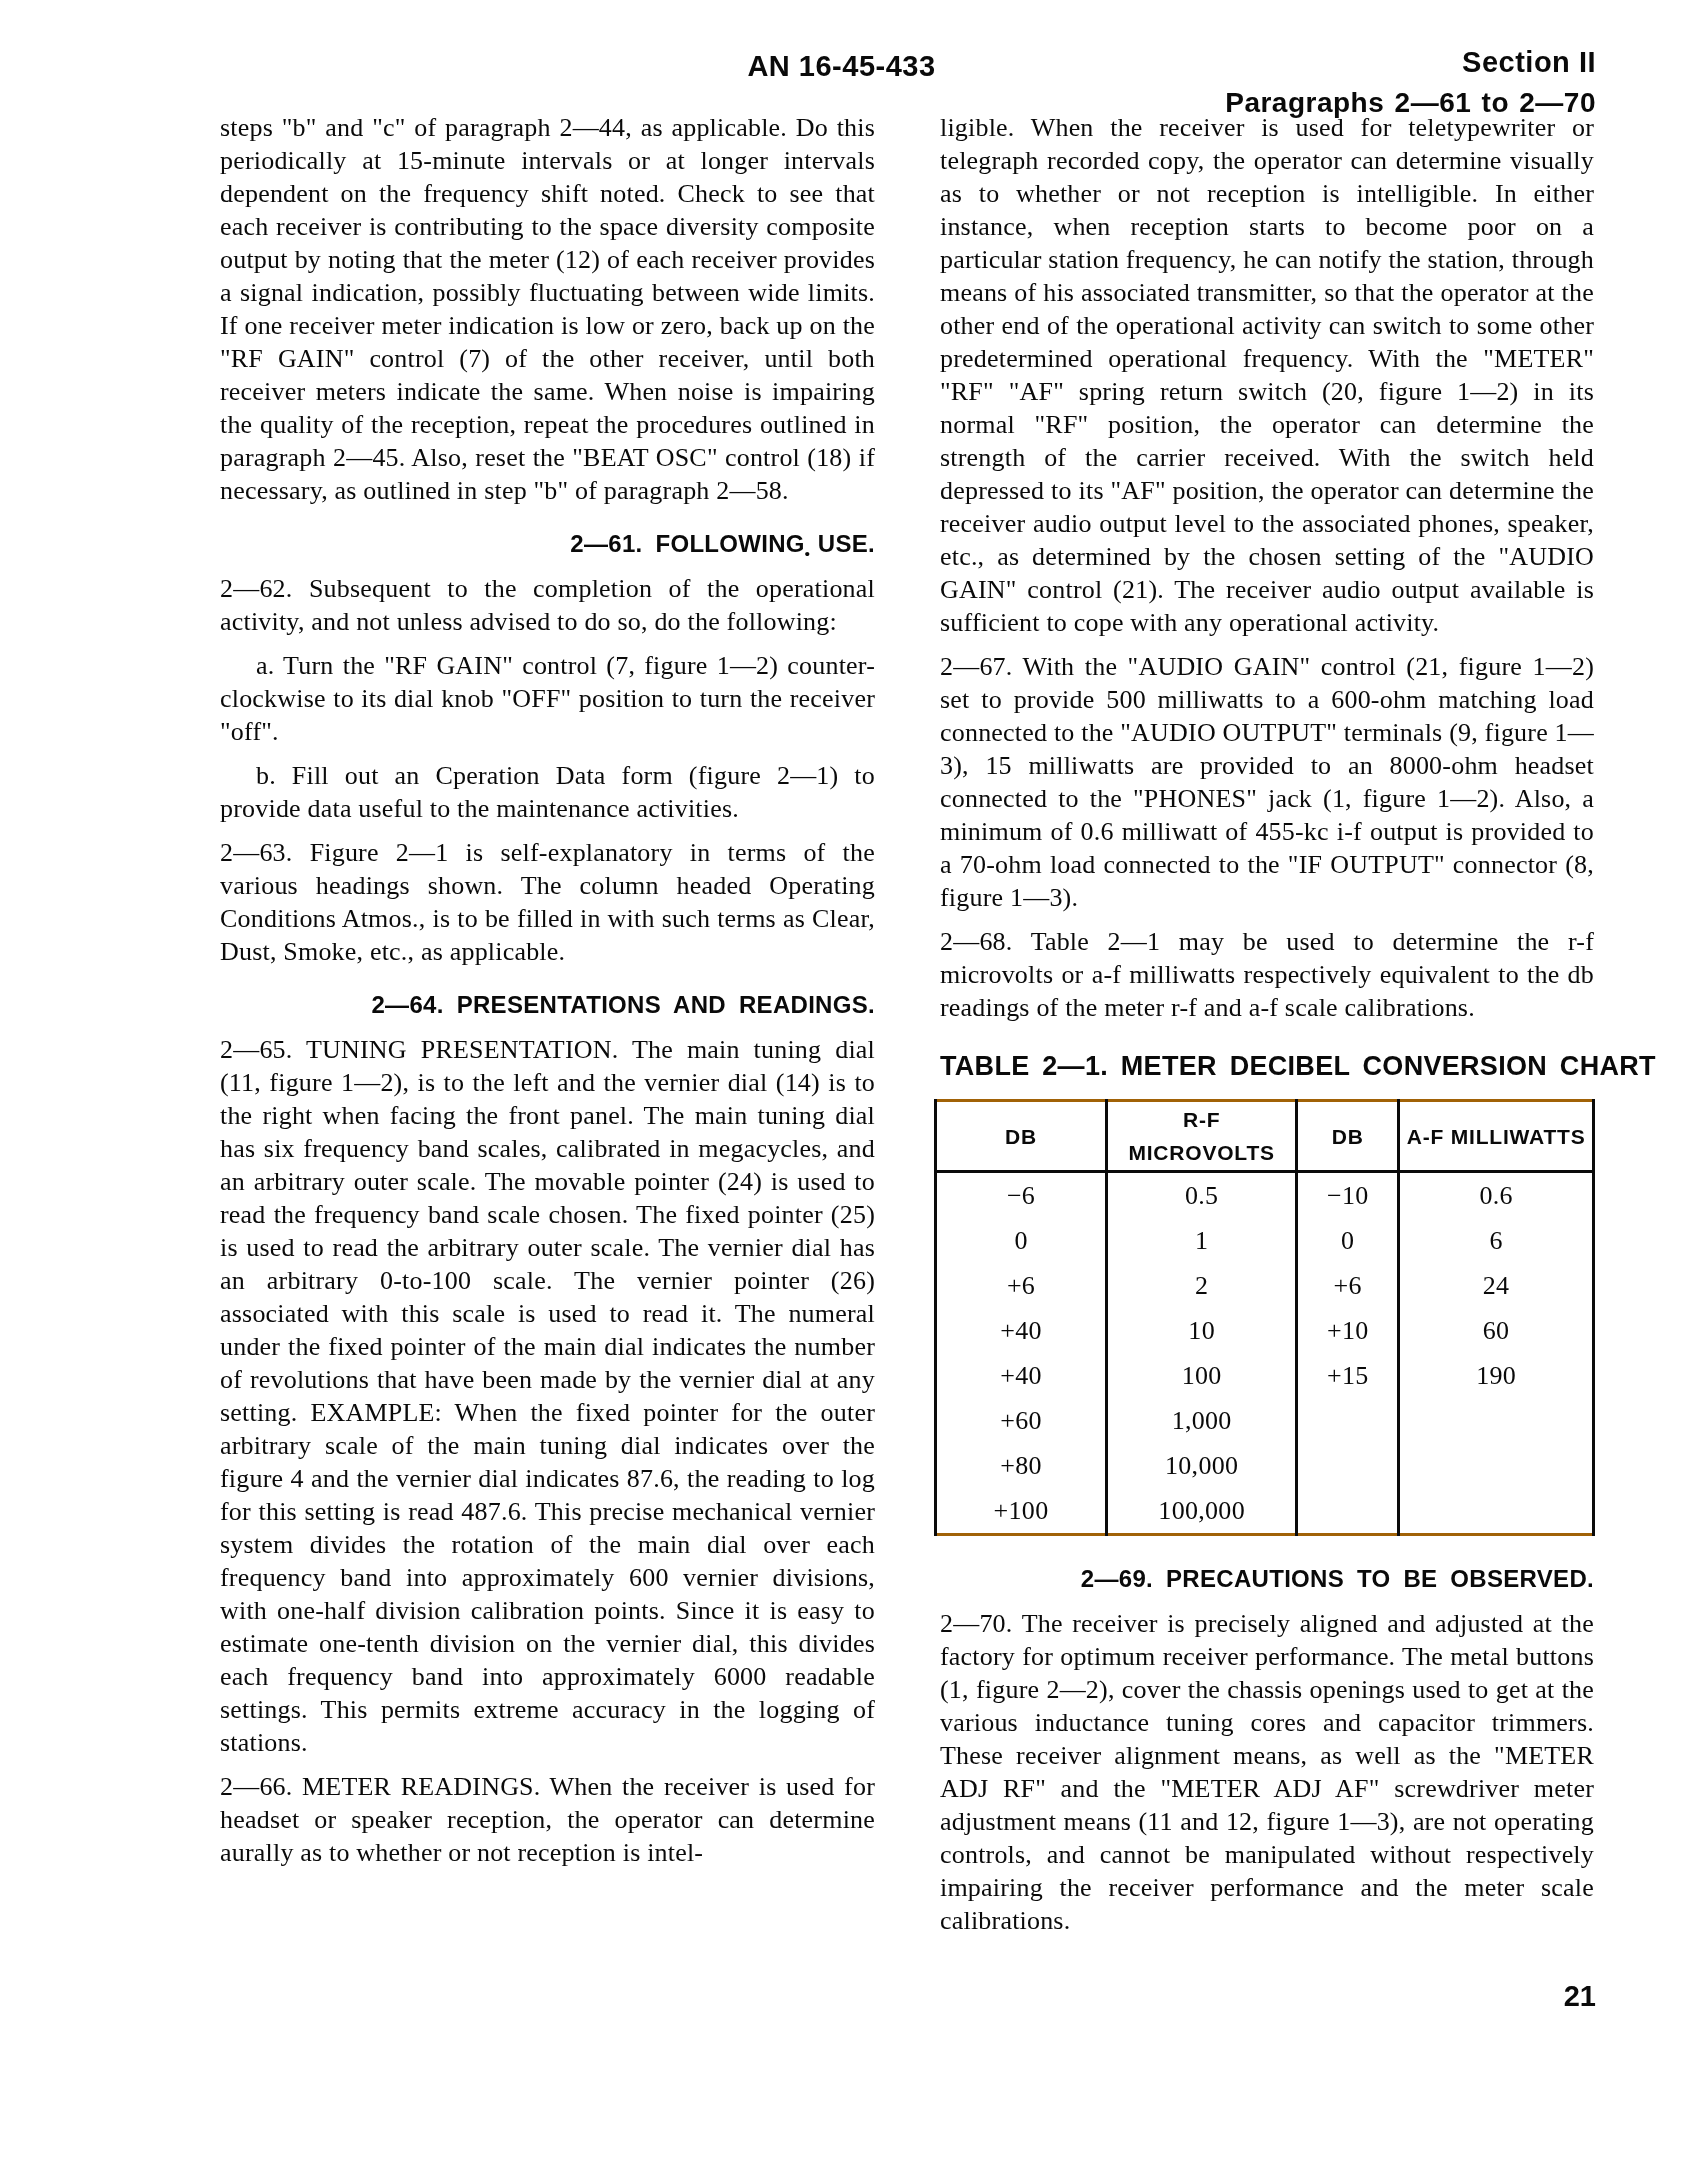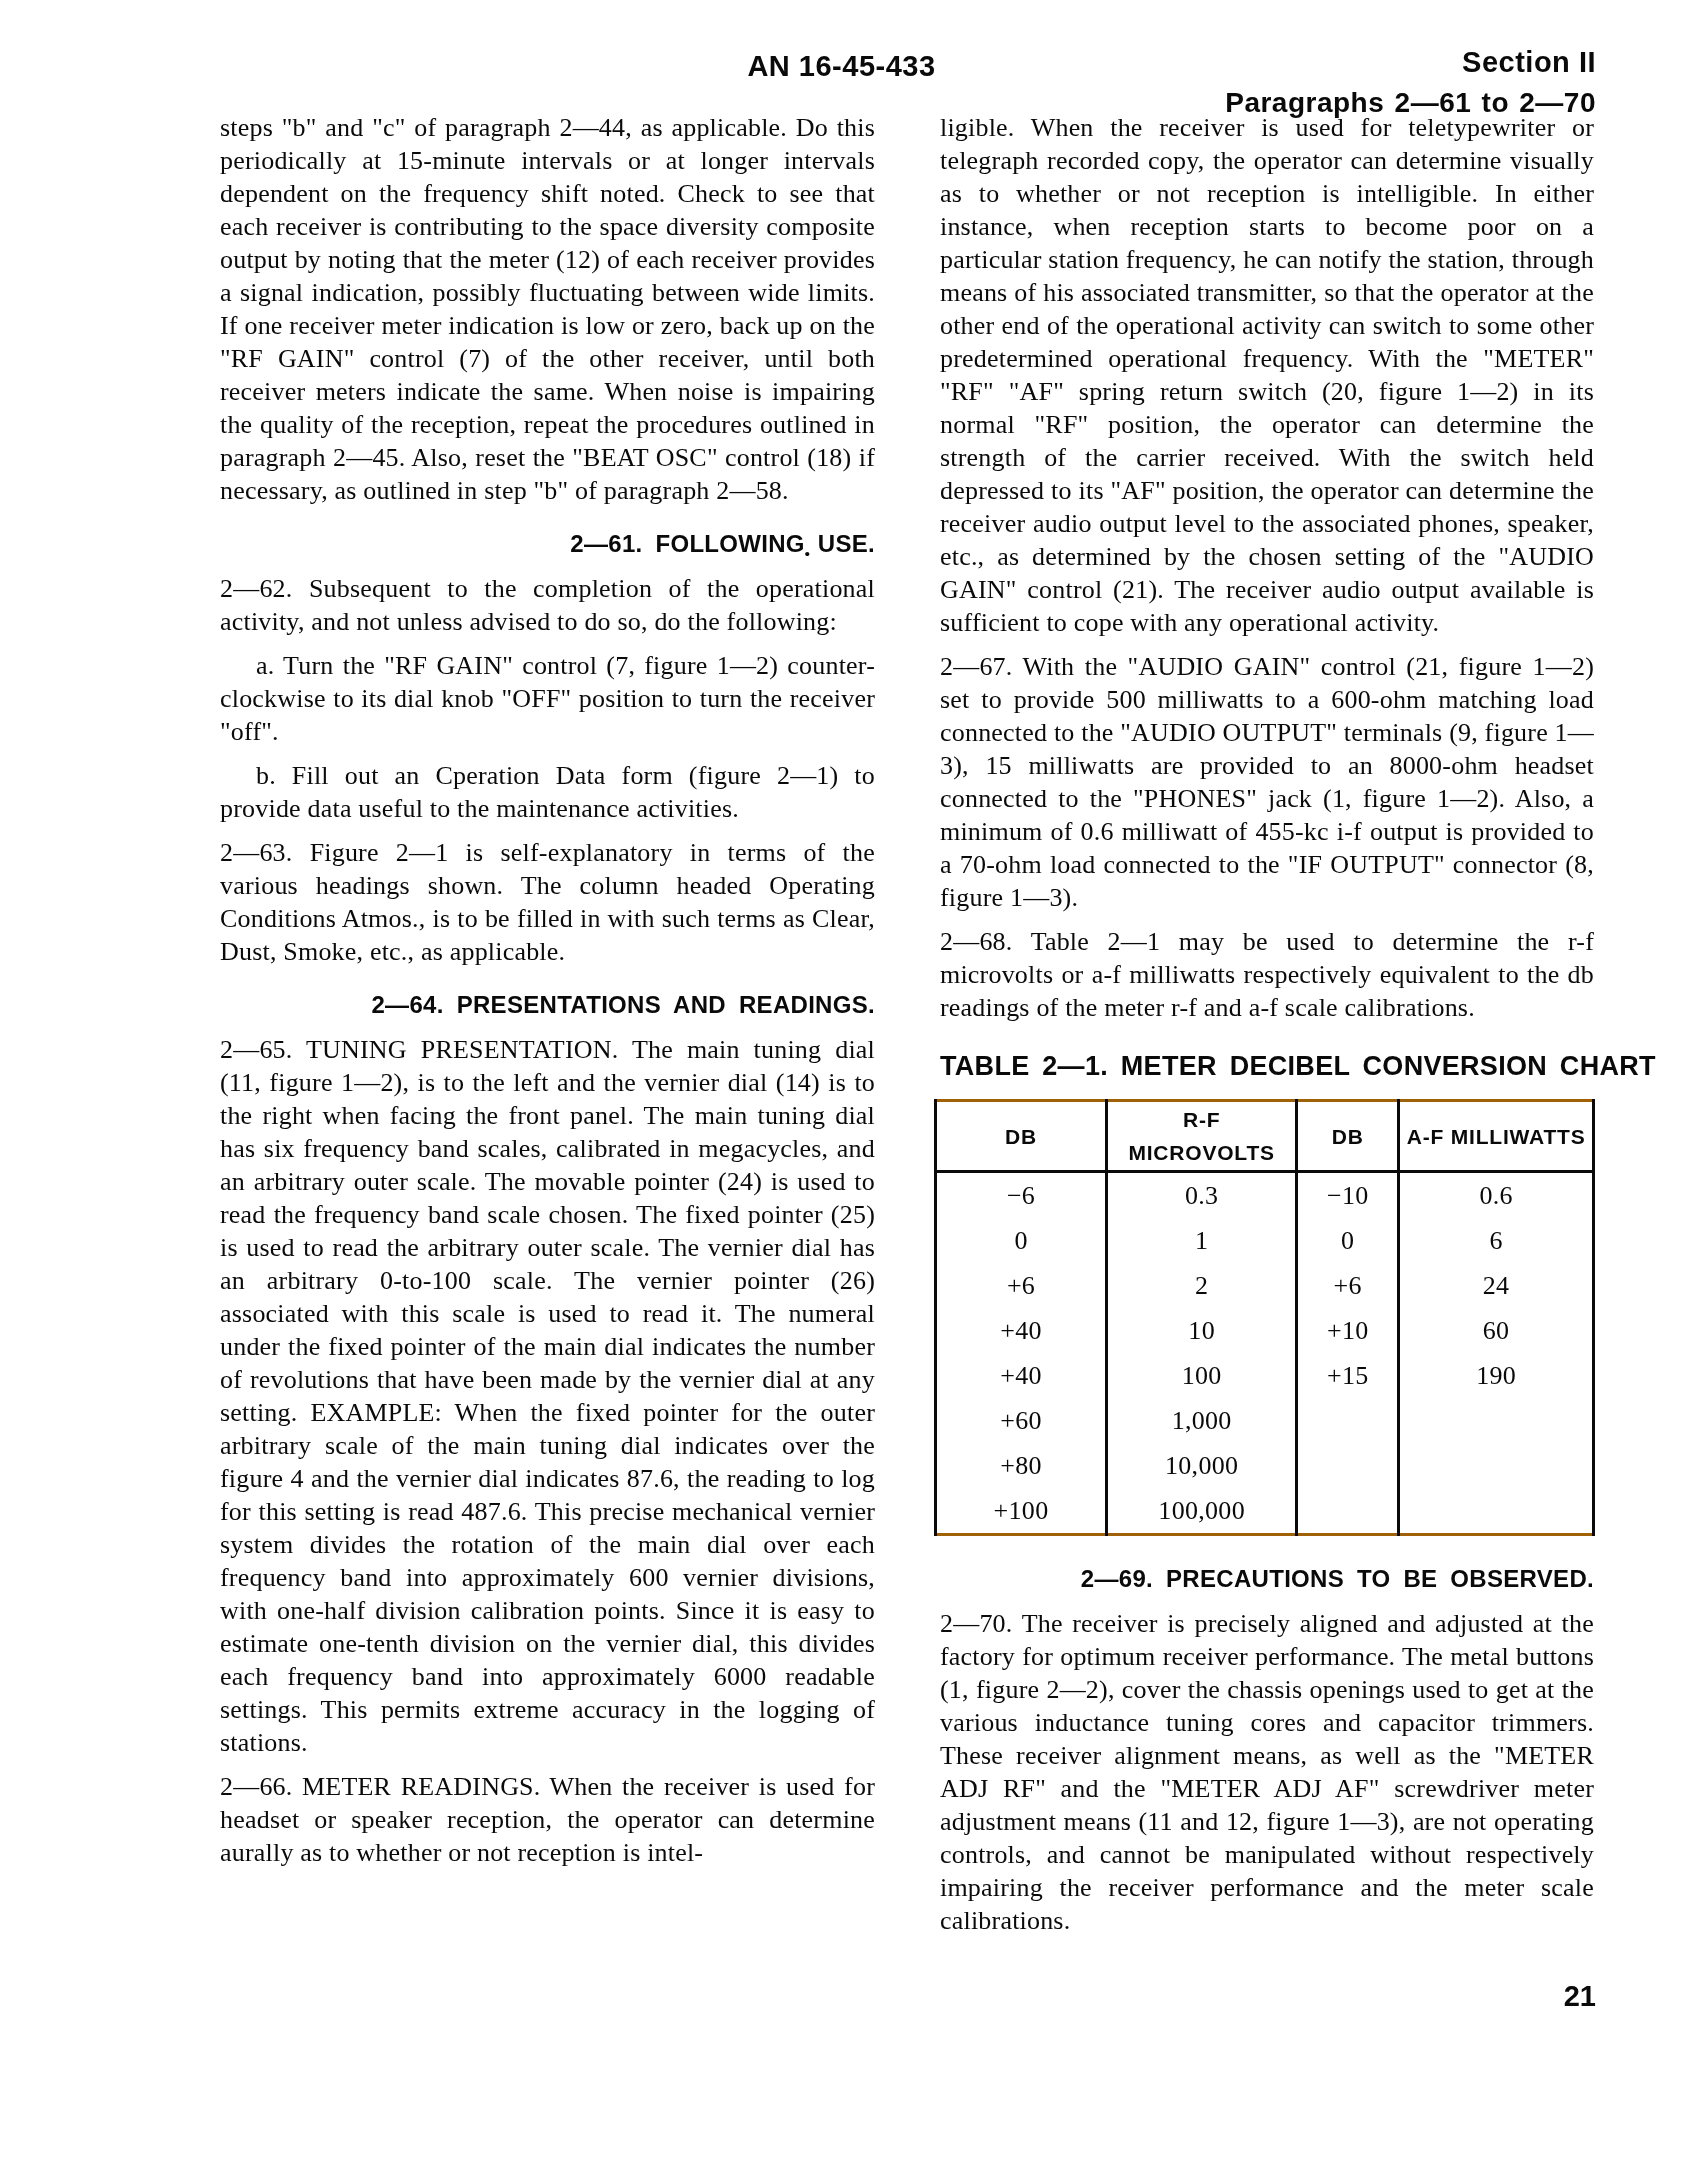--- a/index.html
+++ b/index.html
@@ -106,21 +106,21 @@
         <tr>
           <th>DB</th>
           <th>R-F MICROVOLTS</th>
           <th>DB</th>
           <th>A-F MILLIWATTS</th>
         </tr>
       </thead>
       <tbody>
         <tr>
           <td>−6</td>
-          <td>0.3</td>
+          <td>0.5</td>
           <td>−10</td>
           <td>0.6</td>
         </tr>
         <tr>
           <td>0</td>
           <td>1</td>
           <td>0</td>
           <td>6</td>
         </tr>
         <tr>

